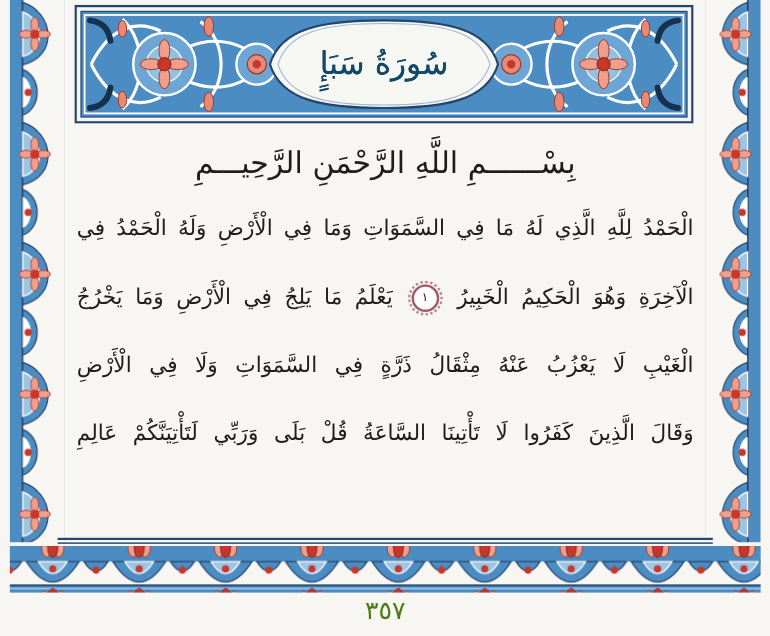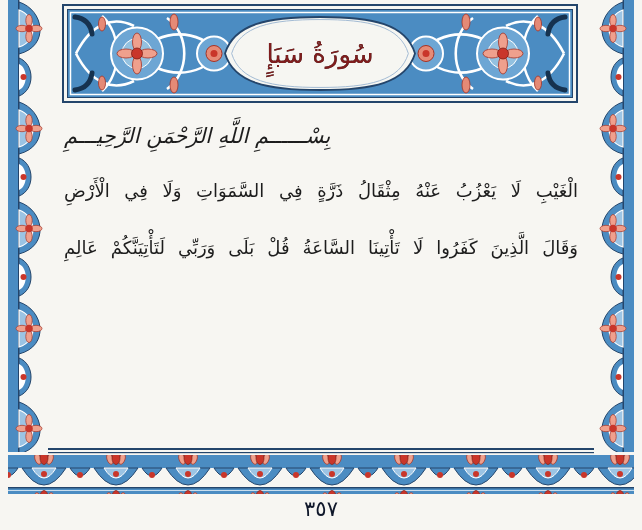--- a/index.html
+++ b/index.html
@@ -13,30 +13,30 @@
   .strip{position:absolute;top:0;}
   .strip-left{left:8px;}
   .strip-right{left:588px;}
   .header{
     position:absolute;left:62px;top:4px;width:516px;height:99px;
   }
   .header svg{display:block;}
   .surah-title{
     position:absolute;left:163px;top:0;width:190px;height:99px;
     display:flex;align-items:center;justify-content:center;
-    font-size:26px;color:#7f1d1d;direction:rtl;
+    font-size:26px;color:#0c4a6e;direction:rtl;
     text-shadow:0 0 0.5px #2e2e2e;
   }
   .textblock{
     position:absolute;left:64px;top:110px;width:514px;height:338px;
     direction:rtl;color:#1d1d1d;
   }
   .basmala{
     height:52px;line-height:52px;
-    text-align:left;font-size:21px;white-space:nowrap;font-style:italic;
+    text-align:center;font-size:25px;white-space:nowrap;
   }
   .qline{
     height:57px;line-height:57px;font-size:18px;
     text-align:justify;text-align-last:justify;
     overflow:hidden;
   }
   .vmark{display:none;}
   .vmark:not(:empty){
     display:inline-flex;align-items:center;justify-content:center;
     width:19px;height:19px;border-radius:50%;
@@ -44,21 +44,21 @@
     border:2px solid #a05a6a;
     outline:2px dotted #b88794;
     outline-offset:1px;
     font-size:10px;color:#222;
     vertical-align:middle;line-height:19px;
     margin:0 5px;
   }
   .bottomband{position:absolute;left:8px;top:448px;}
   .pagenum{
     position:absolute;left:0;top:497px;width:642px;
-    text-align:center;font-size:21px;color:#0f172a;letter-spacing:3px;
+    text-align:center;font-size:21px;color:#4d7c0f;letter-spacing:3px;
     direction:rtl;
   }
 </style>
 </head>
 <body>
 
 <div class="page">
 
   <svg class="strip strip-left" width="46" height="452" viewBox="0 0 46 452">
     <defs>
@@ -124,21 +124,31 @@
       <use href="#orn" transform="translate(516,0) scale(-1,1)"></use>
       <path d="M163,49.5 C172,20 205,13 258,13 C311,13 344,20 353,49.5 C344,79 311,86 258,86 C205,86 172,79 163,49.5 Z" fill="#f6f6f2" stroke="#24456b" stroke-width="1.8"></path>
       <path d="M163,49.5 C172,20 205,13 258,13 C311,13 344,20 353,49.5 C344,79 311,86 258,86 C205,86 172,79 163,49.5 Z" fill="none" stroke="#9db7d2" stroke-width="1" transform="translate(258 49.5) scale(0.93) translate(-258 -49.5)"></path>
     </svg>
     <div class="surah-title">سُورَةُ سَبَإٍ</div>
   </div>
 
   <div class="textblock">
     <div class="basmala">بِسْــــــمِ اللَّهِ الرَّحْمَنِ الرَّحِيـــمِ</div>
 
+    <div class="qline">
+      <span>الْحَمْدُ لِلَّهِ الَّذِي لَهُ مَا فِي السَّمَوَاتِ وَمَا فِي الْأَرْضِ وَلَهُ الْحَمْدُ فِي</span>
+      
+      <span></span>
+    </div>
 
+    <div class="qline">
+      <span>الْآخِرَةِ وَهُوَ الْحَكِيمُ الْخَبِيرُ</span>
+      <span class="vmark">١</span>
+      <span>يَعْلَمُ مَا يَلِجُ فِي الْأَرْضِ وَمَا يَخْرُجُ</span>
+    </div>
 
 
     <div class="qline">
       <span>الْغَيْبِ لَا يَعْزُبُ عَنْهُ مِثْقَالُ ذَرَّةٍ فِي السَّمَوَاتِ وَلَا فِي الْأَرْضِ</span>
       
       <span></span>
     </div>
 
     <div class="qline">
       <span>وَقَالَ الَّذِينَ كَفَرُوا لَا تَأْتِينَا السَّاعَةُ قُلْ بَلَى وَرَبِّي لَتَأْتِيَنَّكُمْ عَالِمِ</span>

